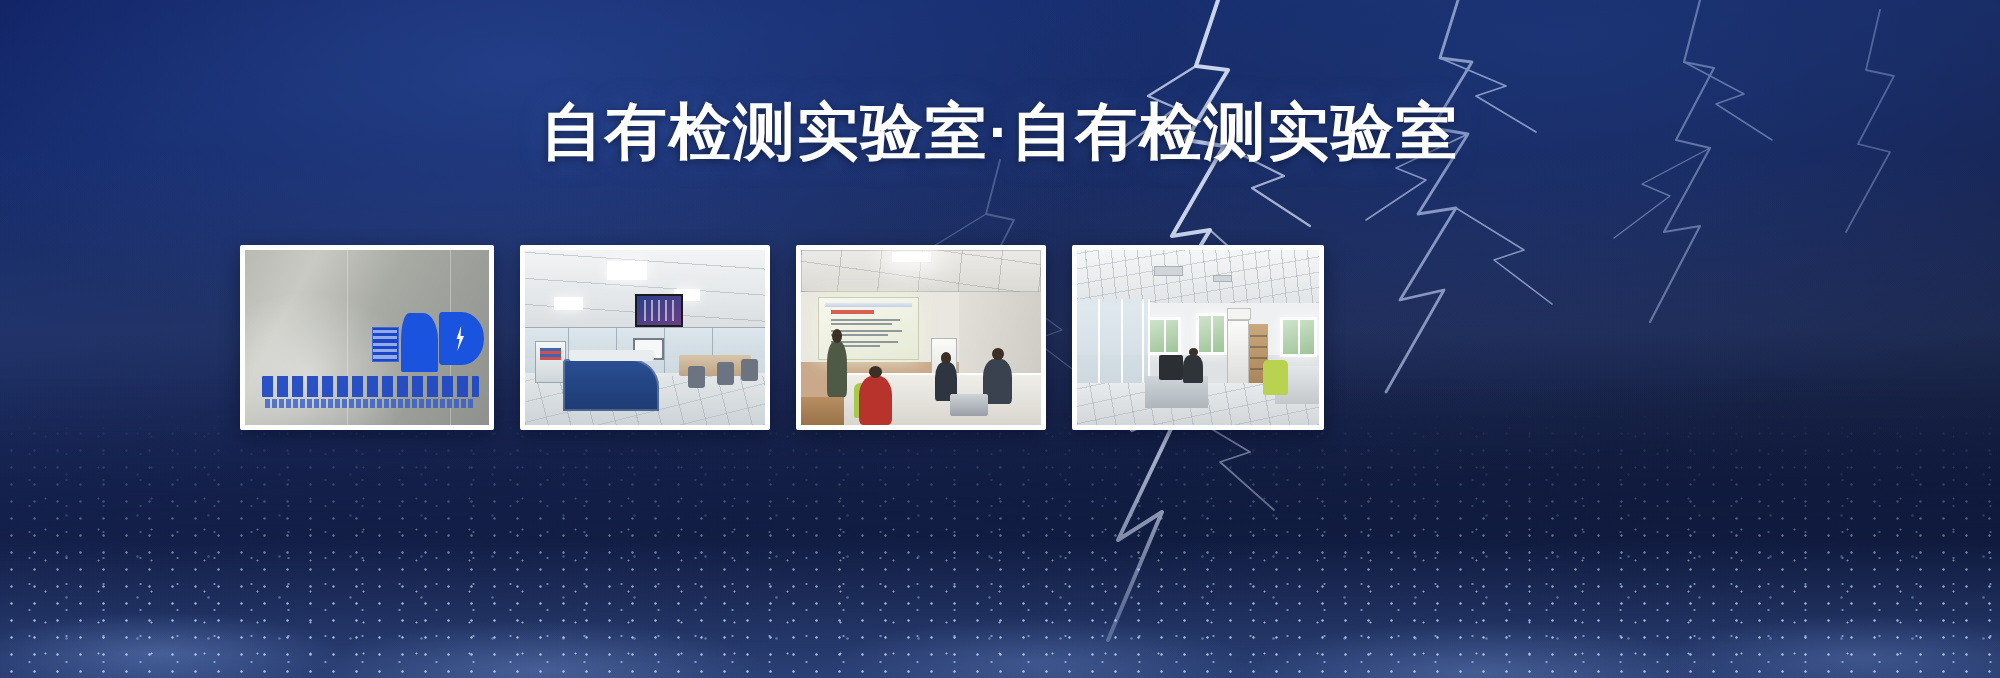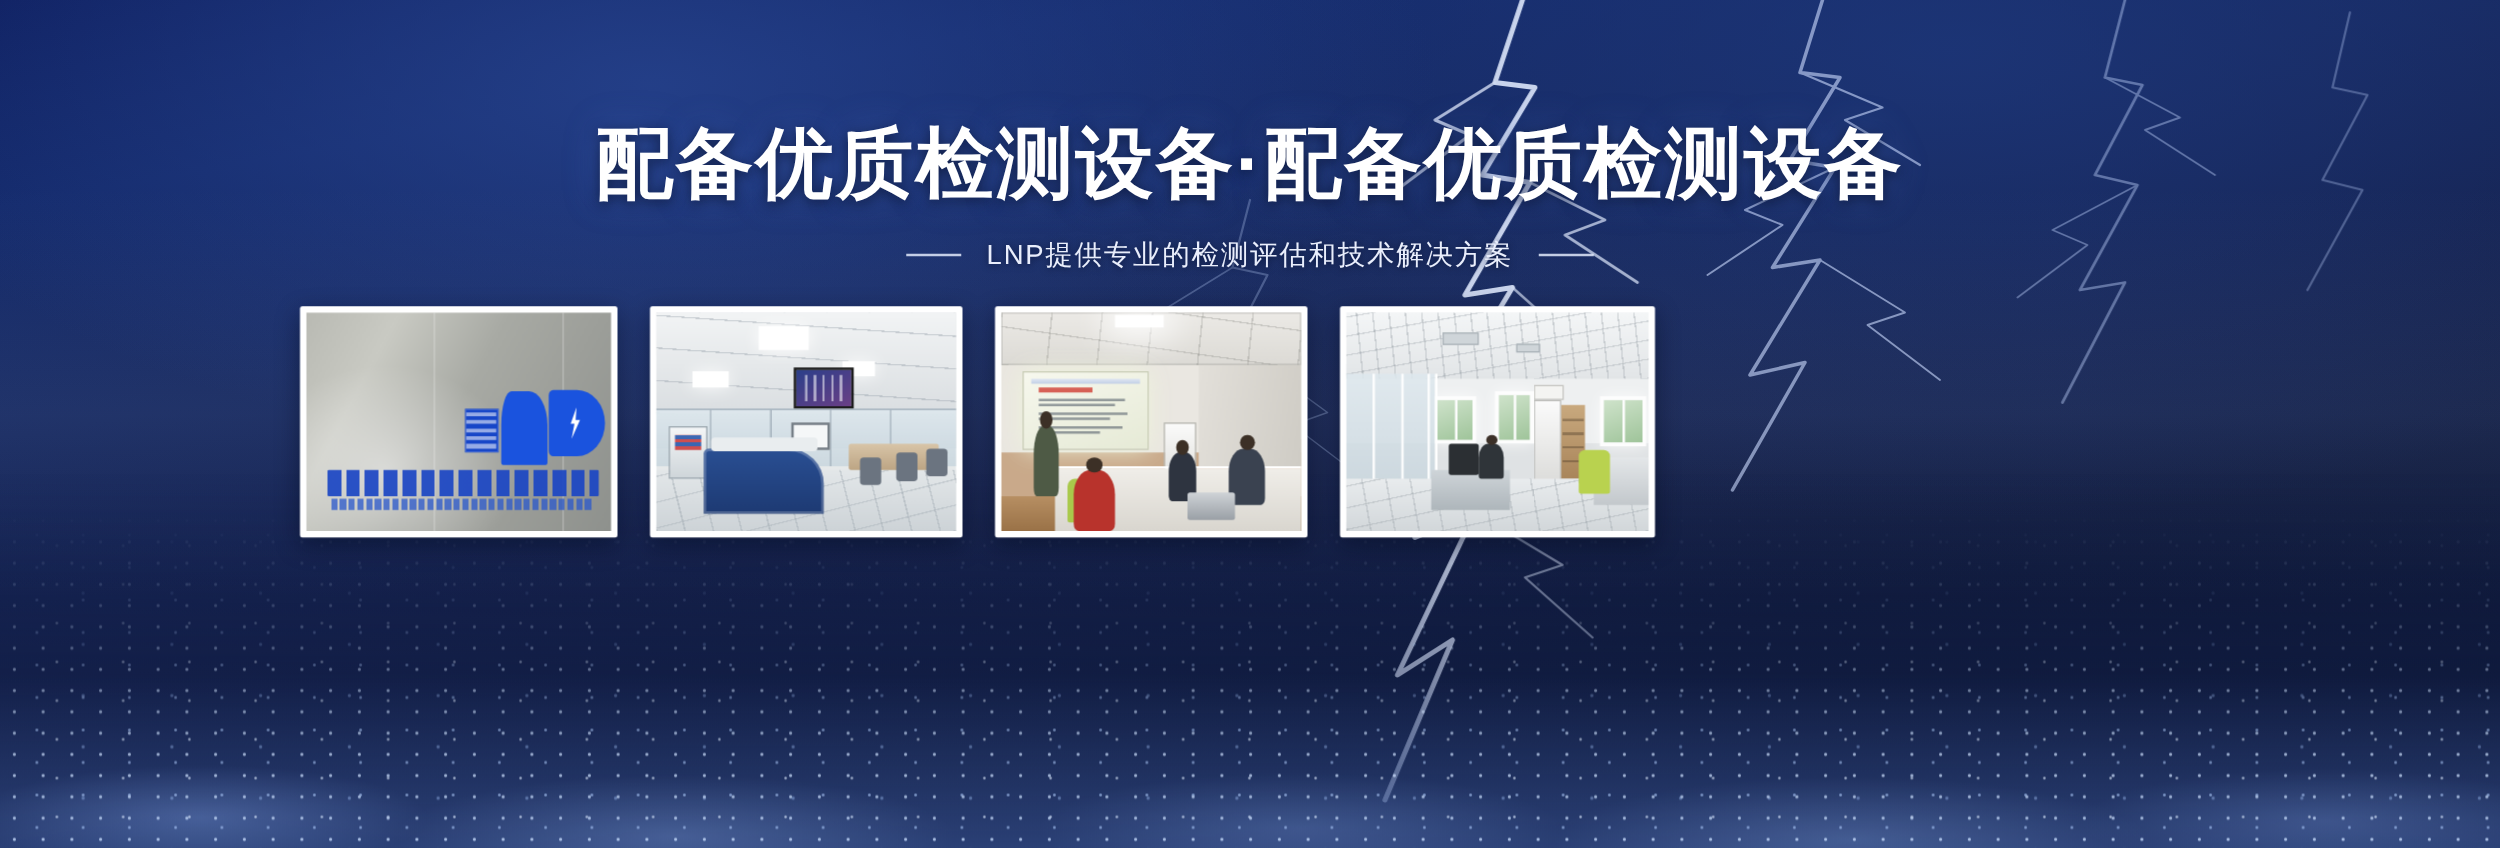--- a/index.html
+++ b/index.html
@@ -279,26 +279,21 @@
         <path d="M860 286 L846 334 L872 340 L840 400" stroke-width="1.3"></path>
       </g>
     </svg>
   </div>
 
   <div class="city"></div>
   <div class="city-dots"></div>
   <div class="city-glow"></div>
 
   <div class="textwrap">
-    <h1 class="headline">配备优质检测设备·配备优质检测设备</h1>
-    <div class="subrow">
-      <span class="rule"></span>
-      <div class="subtitle">LNP提供专业的检测评估和技术解决方案</div>
-      <span class="rule"></span>
-    </div>
+    <h1 class="headline">自有检测实验室·自有检测实验室</h1>
   </div>
 
   <div class="strip">
 
     <div class="shot shot-1">
       <div class="shot-inner">
         <div class="p1">
           <span class="seam a"></span>
             <span class="seam b"></span>
           <div class="logo">

